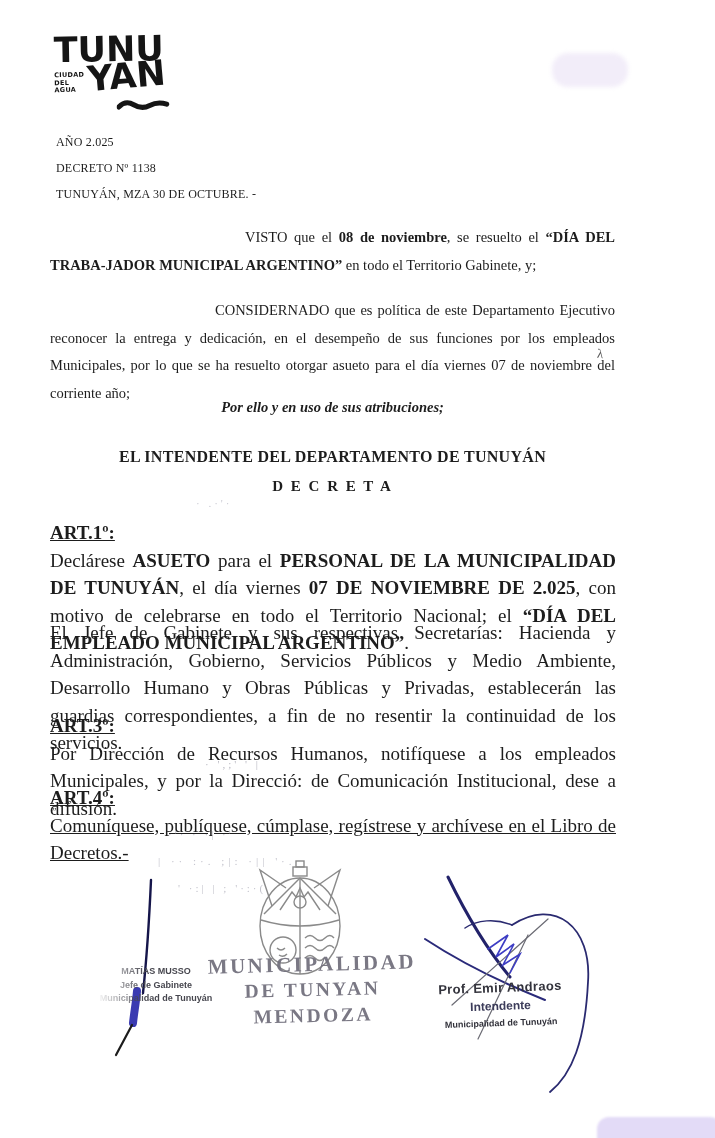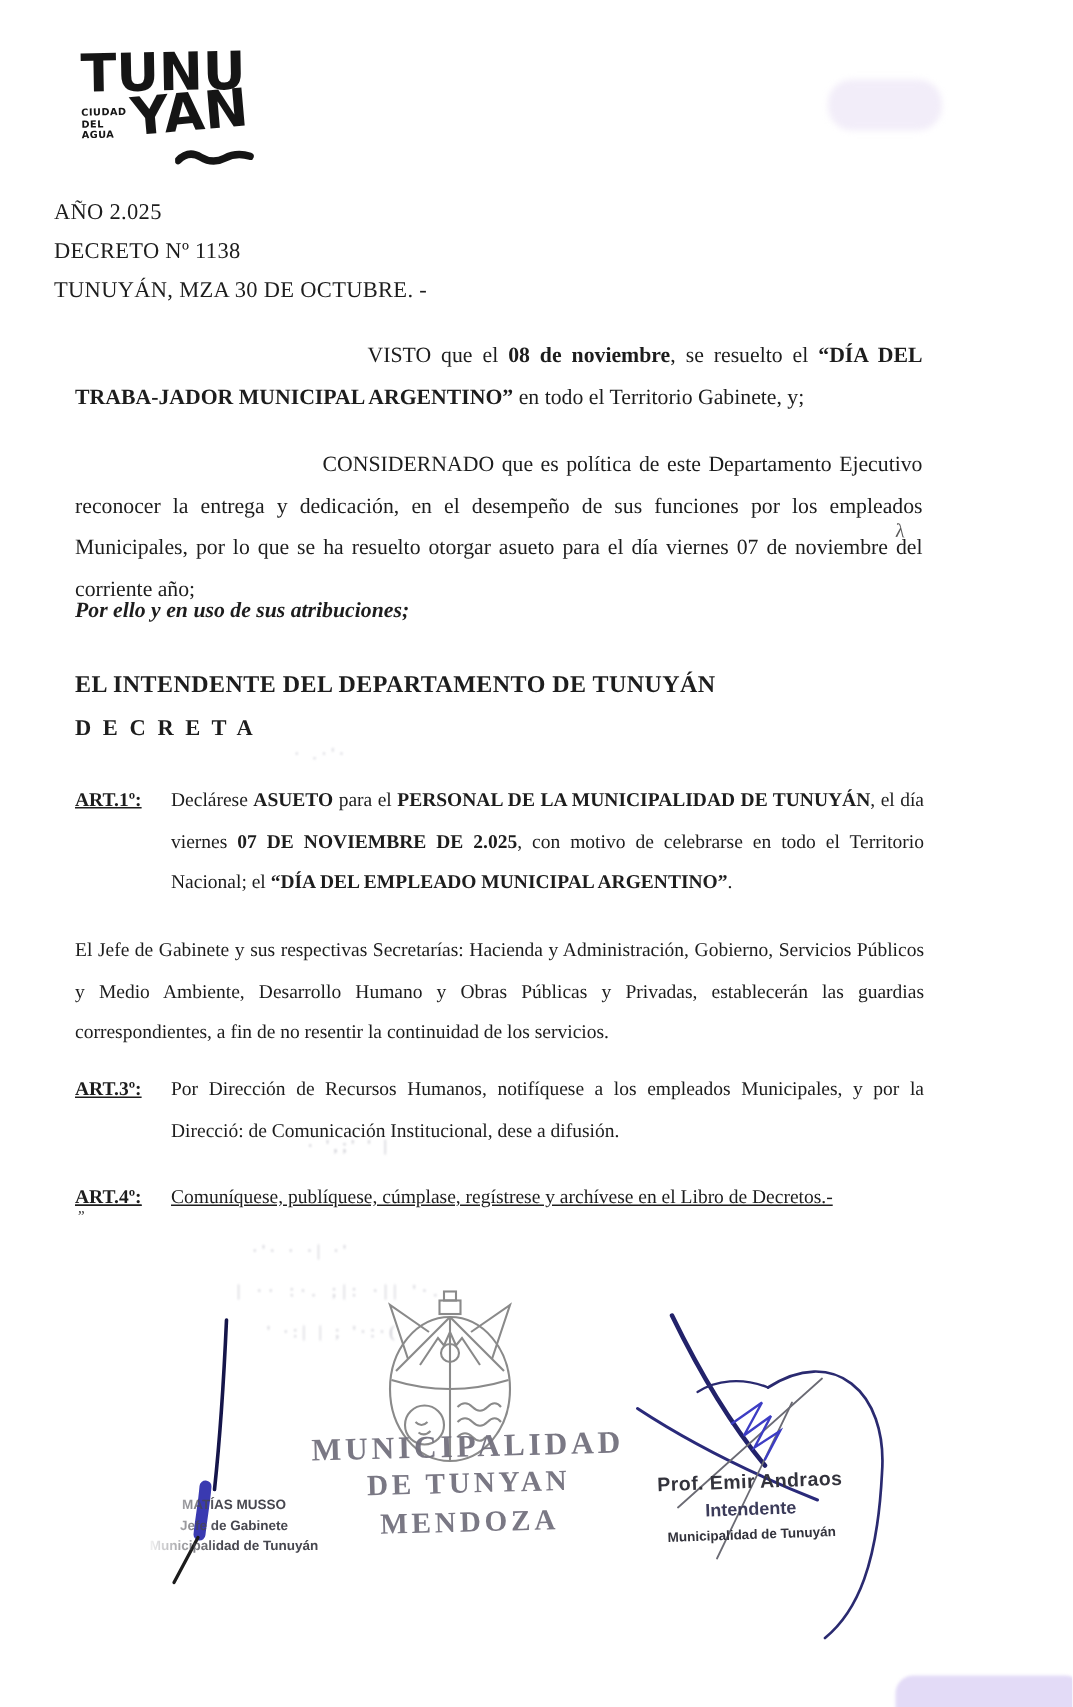--- a/index.html
+++ b/index.html
@@ -12,32 +12,32 @@
 
   
   .logo { position:absolute; left:54px; top:33px; width:130px; transform:rotate(-1deg); color:#151515; }
   .logo-top { font-family:"DejaVu Sans", sans-serif; font-weight:bold; font-size:35px; line-height:32px; letter-spacing:0px; }
   .logo-row { display:flex; align-items:flex-start; margin-top:-4px; }
   .logo-tagline { font-family:"DejaVu Sans", sans-serif; font-weight:bold; font-size:6.5px; line-height:7.5px; text-align:left; margin-top:10px; letter-spacing:0.3px; }
   .logo-bottom { font-family:"DejaVu Sans", sans-serif; font-weight:bold; font-size:35px; line-height:30px; margin-left:3px; transform:rotate(-4deg); }
   .logo-wave { position:absolute; left:62px; top:66px; }
 
   
-  .header-lines { position:absolute; left:36px; top:129px; font-size:15px; line-height:26px; letter-spacing:0.2px; }
+  .header-lines { position:absolute; left:56px; top:129px; font-size:12px; line-height:26px; letter-spacing:0.2px; }
 
   
   .para { position:absolute; left:50px; width:565px; font-size:14.5px; line-height:27.5px; text-align:justify; }
   .p-visto { top:224px; text-indent:195px; }
   .p-considerando { top:297px; text-indent:165px; }
-  .center-line { position:absolute; left:50px; width:565px; }
+  .center-line { position:absolute; left:50px; width:565px; text-align:center; }
   .por-ello { top:399px; font-size:14.5px; font-weight:bold; font-style:italic; }
   .authority { top:448px; font-size:16px; font-weight:bold; letter-spacing:0.3px; }
   .decreta { top:478px; font-size:15px; font-weight:bold; letter-spacing:2px; }
 
-  .art { position:absolute; left:50px; width:566px; display:flex; font-size:13px; line-height:27.5px; }
+  .art { position:absolute; left:50px; width:566px; display:flex; font-size:19px; line-height:27.5px;flex-direction:column; }
   .art-label { width:64px; flex:none; font-weight:bold; text-decoration:underline; }
   .art-body { flex:1; text-align:justify; }
   .art-1 { top:519px; }
   .art-2 { top:619px; }
   .art-3 { top:712px; }
   .art-4 { top:784px;text-decoration:underline; }
 
   .stray { position:absolute; color:#5a5a5a; }
   .mark-lambda { left:597px; top:346px; font-size:13px; transform:rotate(4deg); }
   .mark-art4 { left:52px; top:806px; font-size:10px; color:#333; }
@@ -53,21 +53,21 @@
   
   .seal { position:absolute; left:248px; top:860px; }
   .stamp { position:absolute; left:205px; top:951px; width:215px; text-align:center;
            transform:rotate(-1.5deg); color:#73717e; font-weight:bold;
            letter-spacing:2.5px; line-height:26px; opacity:0.95; }
   .stamp-l1 { font-size:21px; }
   .stamp-l2 { font-size:19.5px; }
   .stamp-l3 { font-size:19.5px; }
 
   
-  .sig-left { position:absolute; left:96px; top:997px; width:120px;
+  .sig-left { position:absolute; left:96px; top:965px; width:120px;
               font-family:"Liberation Sans", sans-serif; font-weight:bold;
               font-size:9px; line-height:13.5px; color:#47474f; text-align:center;
               -webkit-mask-image:linear-gradient(to right, transparent 0%, #000 42%);
               mask-image:linear-gradient(to right, transparent 0%, #000 42%); }
   .sig-right { position:absolute; left:428px; top:979px; width:145px;
                font-family:"Liberation Sans", sans-serif; font-weight:bold;
                text-align:center; color:#33333c; transform:rotate(-2deg); }
   .sig-right .name { font-size:13px; line-height:18px; letter-spacing:0.3px; }
   .sig-right .role { font-size:12px; line-height:19px; color:#3c3c5a; }
   .sig-right .org  { font-size:9px;  line-height:14px; }

